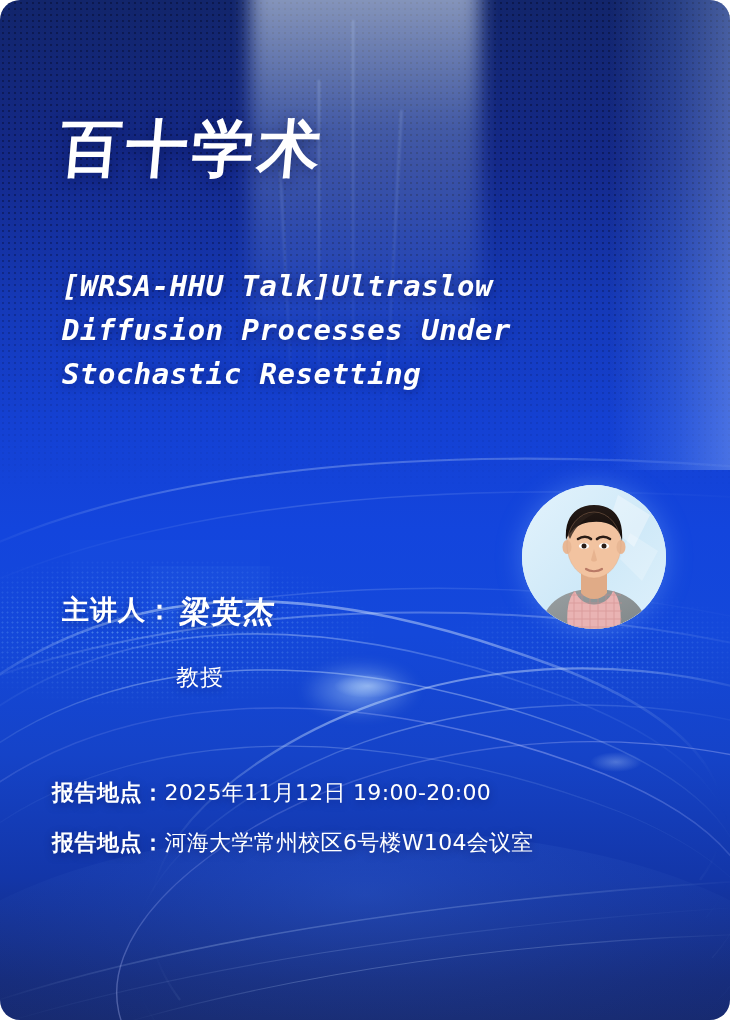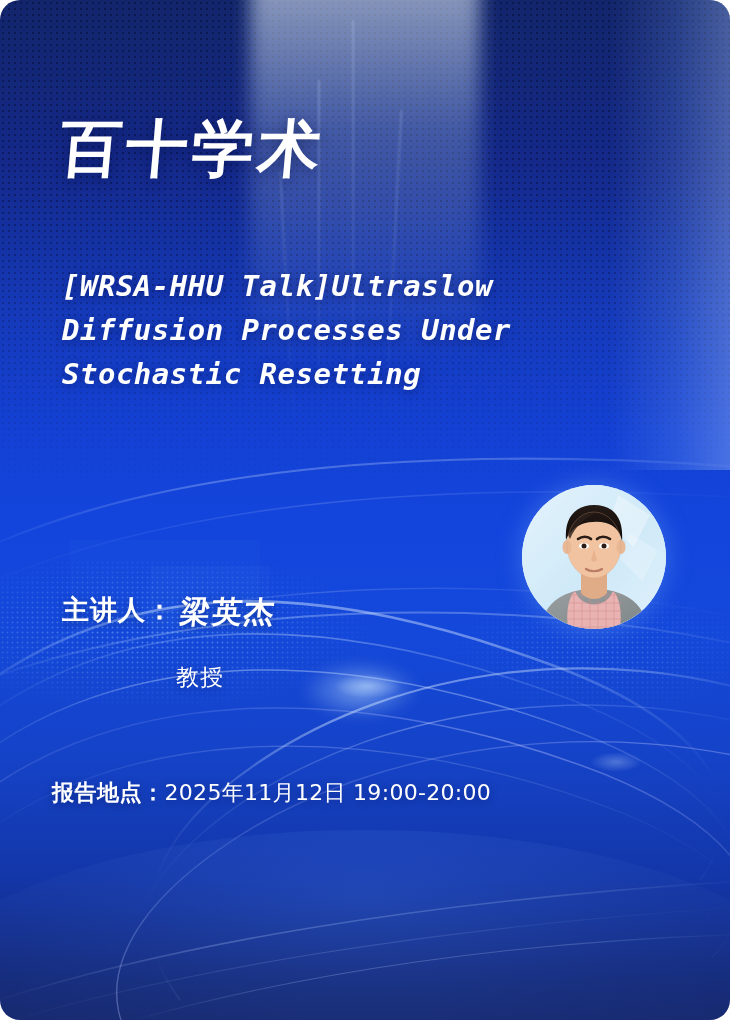--- a/index.html
+++ b/index.html
@@ -306,15 +306,18 @@
   <div class="speaker-row">
     <span class="speaker-label">主讲人：</span>
     <span class="speaker-name">梁英杰</span>
   </div>
   <div class="speaker-title">教授</div>
 
   <div class="meta">
     <div class="meta-line">
       <span class="meta-label">报告地点：</span><span class="meta-value">2025年11月12日 19:00-20:00</span>
     </div>
+    <div class="meta-line">
+      <span class="meta-label">报告地点：</span><span class="meta-value">河海大学常州校区6号楼W104会议室</span>
+    </div>
   </div>
 
 </div>
 
 </body></html>

